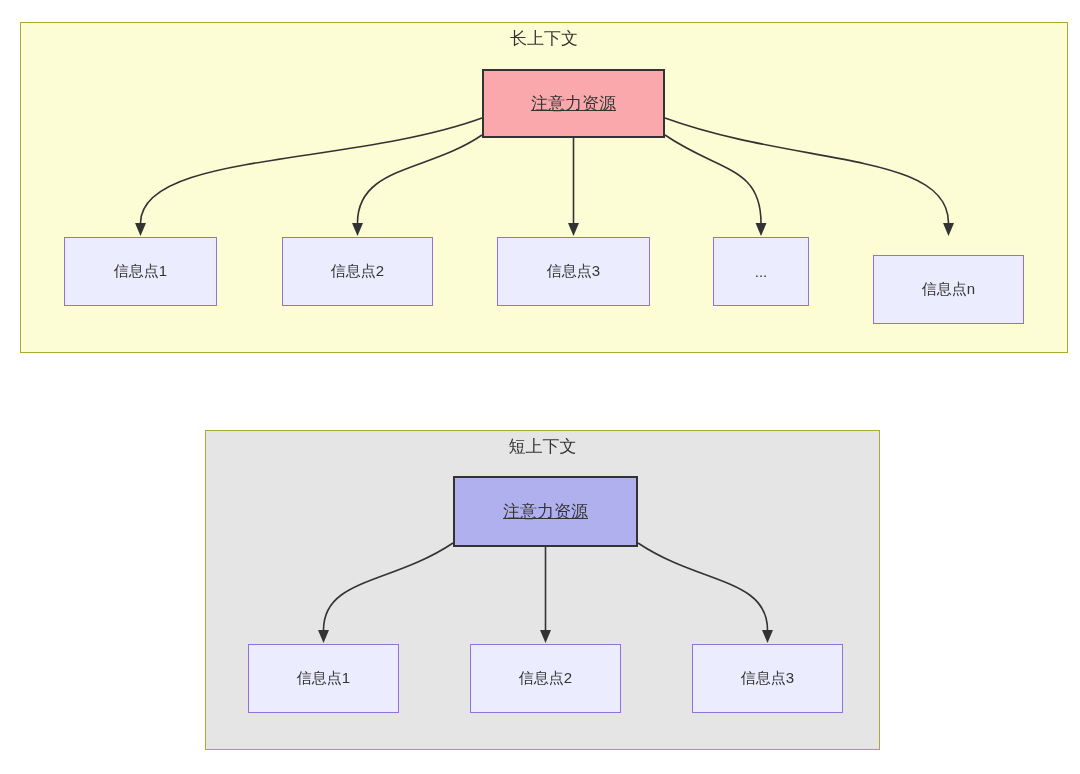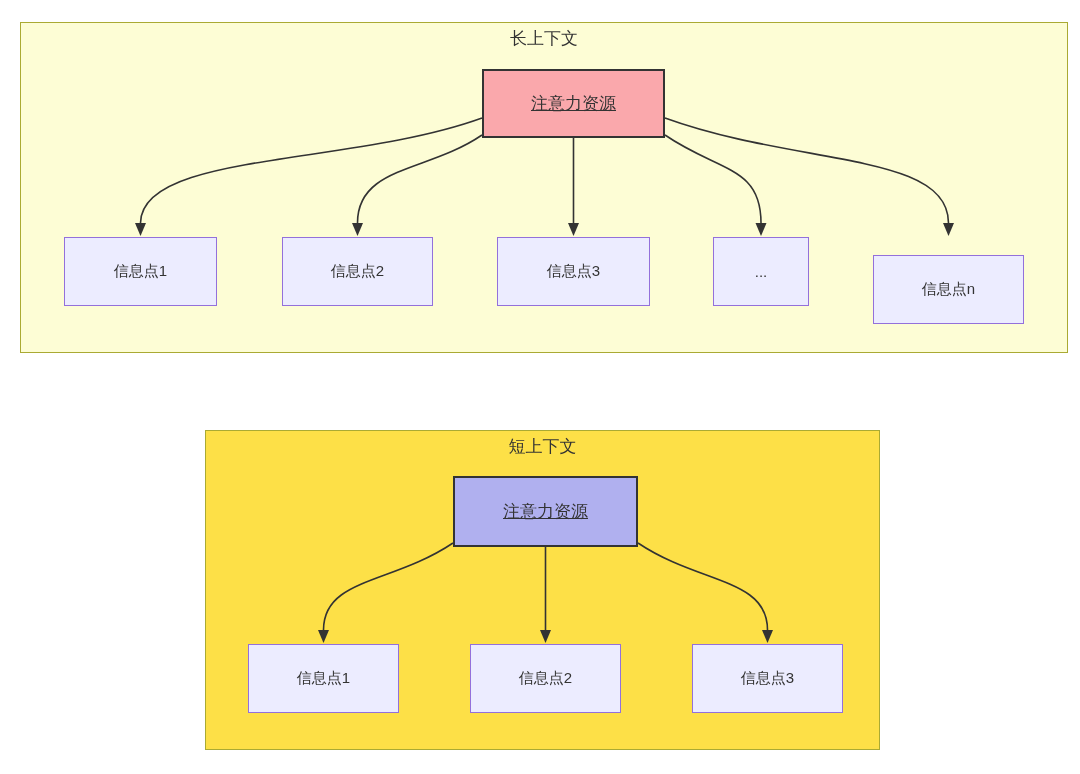--- a/index.html
+++ b/index.html
@@ -52,21 +52,21 @@
 <div class="node" style="left: 497px; top: 237px; width: 153px; height: 69px; background-color: rgb(236, 236, 255); border-color: rgb(147, 112, 219);">
   <span>信息点3</span>
 </div>
 <div class="node" style="left: 713px; top: 237px; width: 96px; height: 69px; background-color: rgb(236, 236, 255); border-color: rgb(147, 112, 219);">
   <span>...</span>
 </div>
 <div class="node" style="left: 873px; top: 237px; width: 151px; height: 69px; background-color: rgb(236, 236, 255); border-color: rgb(147, 112, 219); margin-top: 18px;">
   <span>信息点n</span>
 </div>
 
-<div class="container" style="left: 205px; top: 430px; width: 675px; height: 320px; background-color: #fde047; border-color: rgb(170, 170, 51);">
+<div class="container" style="left: 205px; top: 430px; width: 675px; height: 320px; background-color: #e5e5e5; border-color: rgb(170, 170, 51);">
   <div class="container-title">短上下文</div>
 </div>
 
 <div class="hub" style="left: 453px; top: 476px; width: 185px; height: 71px; background-color: rgb(176, 176, 239); border-color: rgb(51, 51, 51);">
   <span>注意力资源</span>
 </div>
 
 <div class="node" style="left: 248px; top: 644px; width: 151px; height: 69px; background-color: rgb(236, 236, 255); border-color: rgb(147, 112, 219);">
   <span>信息点1</span>
 </div>

